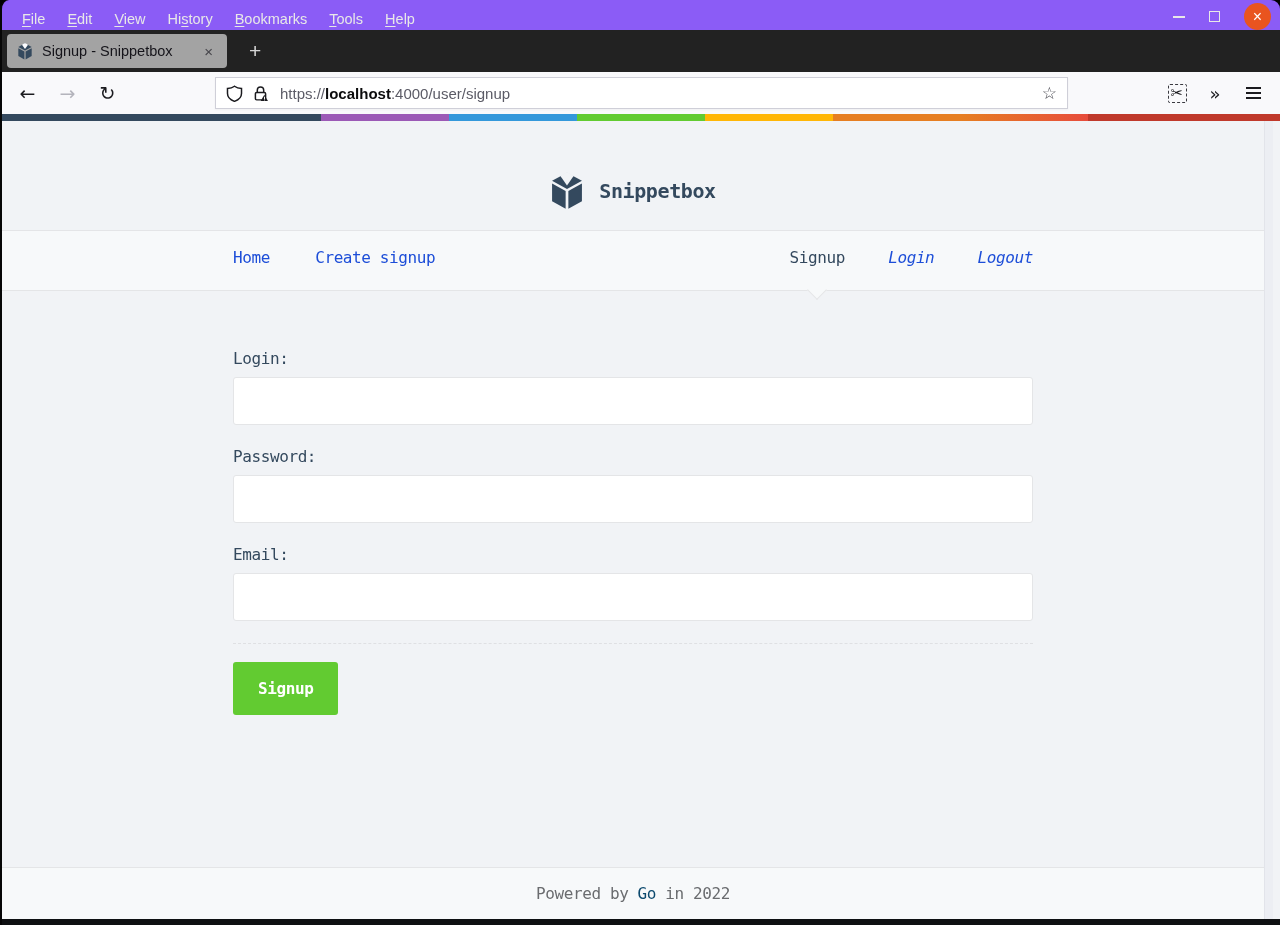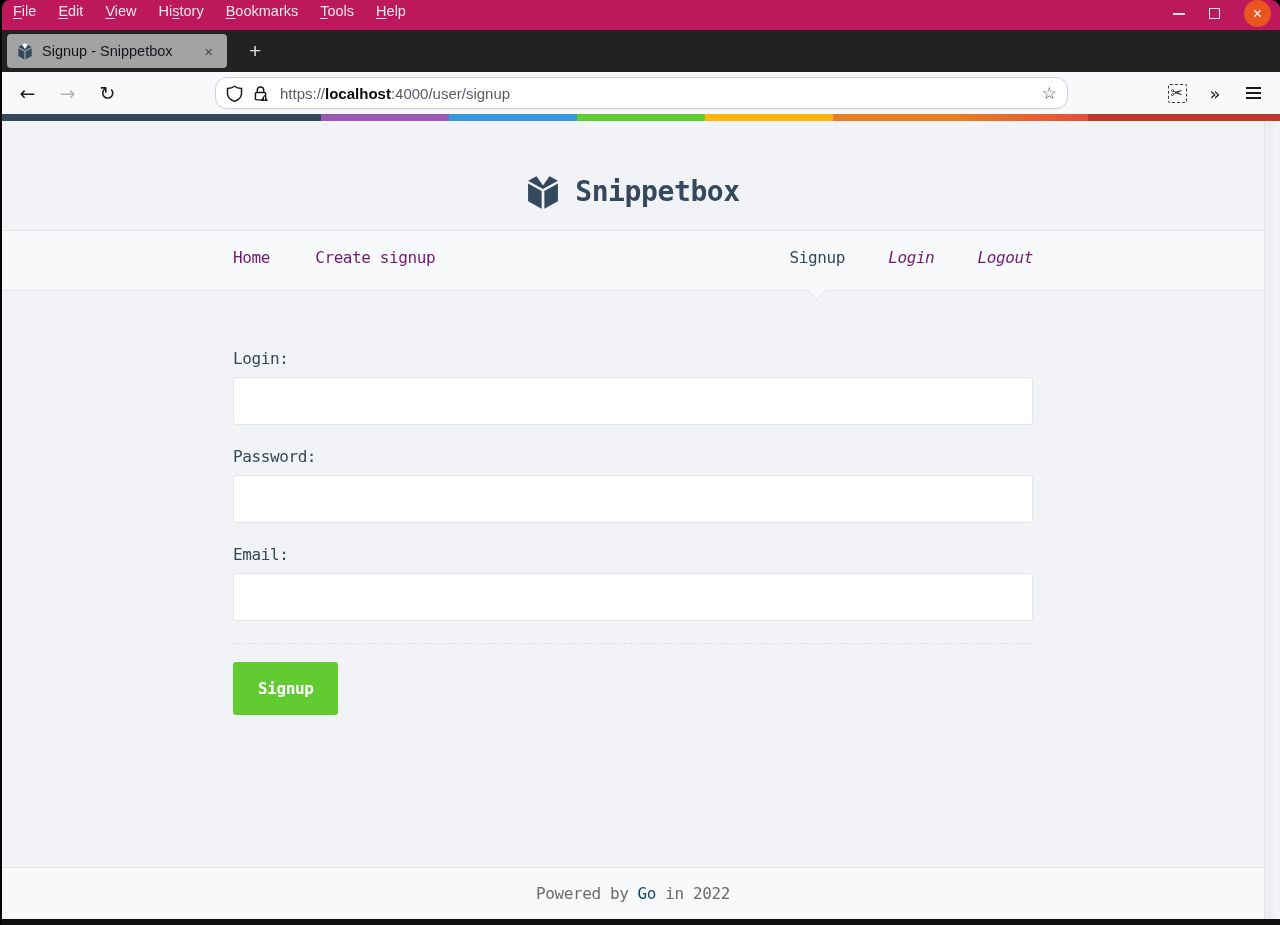--- a/index.html
+++ b/index.html
@@ -5,22 +5,22 @@
   * { margin:0; padding:0; box-sizing:border-box; }
   html,body { background:#000; width:1280px; height:925px; overflow:hidden; }
   .window {
     width:1280px; height:925px; display:flex; flex-direction:column;
     border-left:2px solid #060606; border-radius:9px 9px 0 0; overflow:hidden;
     font-family:"Liberation Sans", sans-serif;
   }
 
   
   .menubar {
-    height:30px; background:#be185d; display:flex; align-items:flex-start;
-    color:#e8e8e8; font-size:14.5px; padding-left:0; flex:none;
+    height:30px; background:#8b5cf6; display:flex; align-items:flex-end;
+    color:#e8e8e8; font-size:14.5px; padding-left:9px; flex:none;
   }
   .menu-item { padding:3px 11px; cursor:default; }
   .menu-item u { text-underline-offset:2px; }
   .win-controls { margin-left:auto; display:flex; align-items:center; gap:24px; padding-right:9px; }
   .btn-min { width:12px; height:2px; background:#e8e8e8; display:block; }
   .btn-max { width:11px; height:11px; border:1.5px solid #e8e8e8; display:block; }
   .btn-close {
     width:27px; height:27px; border-radius:50%; background:#E9541F; color:#fff;
     display:flex; align-items:center; justify-content:center; font-size:16px; line-height:1;
   }
@@ -36,21 +36,21 @@
   .newtab-btn { color:#d6d6d6; font-size:21px; font-weight:300; margin-left:14px; padding:0 8px; }
 
   
   .toolbar { height:42px; background:#f9f9fb; display:flex; align-items:center; padding:0 13px; flex:none; }
   .nav-btns { display:flex; align-items:center; gap:15px; width:200px; color:#1b1b1f; }
   .nav-btns .tbtn { width:25px; height:25px; display:flex; align-items:center; justify-content:center;
     font-size:19px; font-family:"DejaVu Sans", sans-serif; border-radius:3px; }
   .tbtn.disabled { color:#b4b4bc; }
   .urlbar {
     flex:1; max-width:853px; height:32px; background:#fff; border:1px solid #cfcfd8;
-    border-radius:12px; display:flex; align-items:center; padding:0 10px; box-shadow:0 1px 2px rgba(0,0,0,0.04);
+    border-radius:0; display:flex; align-items:center; padding:0 10px; box-shadow:0 1px 2px rgba(0,0,0,0.04);
   }
   .urlbar .sep-icons { display:flex; align-items:center; gap:9px; }
   .url-text { margin-left:11px; font-size:15px; color:#5b5b66; white-space:nowrap; }
   .url-text b { color:#0c0c0d; font-weight:bold; }
   .star-btn { margin-left:auto; font-size:17px; color:#4a4a52; font-family:"DejaVu Sans", sans-serif; }
   .right-btns { display:flex; align-items:center; gap:10px; margin-left:auto; color:#1b1b1f; }
   .right-btns .tbtn { width:28px; height:28px; display:flex; align-items:center; justify-content:center; border-radius:3px; }
   .shot-icon { font-size:15px; font-family:"DejaVu Sans", sans-serif;
     border:1px dashed #3a3a40; border-radius:2px; width:19px; height:19px;
     display:flex; align-items:center; justify-content:center; }
@@ -68,27 +68,27 @@
 
   
   .page { flex:1; display:flex; background:#F1F3F6; min-height:0; }
   .page-content { width:1262px; display:flex; flex-direction:column;
     font-family:"DejaVu Sans Mono", monospace; letter-spacing:-0.4px; color:#34495E; }
   .scroll-gutter { width:9px; background:#eceef3; border-left:1px solid #e2e4ea; }
 
   .site-header { height:110px; flex:none; border-bottom:1px solid #E4E5E7; padding-top:31px;
     display:flex; justify-content:center; --cube-bg:#F1F3F6; }
   .brand-link { display:inline-flex; align-items:center; gap:15px; text-decoration:none; color:#34495E; }
-  .brand-name { font-size:28px; font-weight:bold; }
+  .brand-name { font-size:20px; font-weight:bold; }
   .cube-notch { fill:var(--cube-bg); }
   .tab { --cube-bg:#fcfcfe; }
 
   .site-nav { height:60px; flex:none; background:#F7F9FA; border-bottom:1px solid #E4E5E7;
     padding:17px calc((100% - 800px)/2) 0; display:flex; justify-content:space-between; font-size:16px; }
-  .site-nav a { color:#701a75; text-decoration:none; display:inline-block; }
+  .site-nav a { color:#1d4ed8; text-decoration:none; display:inline-block; }
   .nav-left a + a { margin-left:36px; }
   .nav-right a + a { margin-left:34px;font-style:italic; }
   .site-nav a.live { color:#34495E; position:relative; }
   .nav-arrow { position:absolute; left:calc(50% - 7px); top:35px; width:14px; height:14px;
     background:#F7F9FA; border-right:1px solid #E4E5E7; border-bottom:1px solid #E4E5E7;
     transform:rotate(45deg); z-index:2; }
 
   .site-main { flex:1; padding:0 calc((100% - 800px)/2); margin-top:58px; }
   .form-group { margin-bottom:22px; }
   .form-group label { display:block; margin-bottom:9px; font-size:16px; color:#34495E; }

